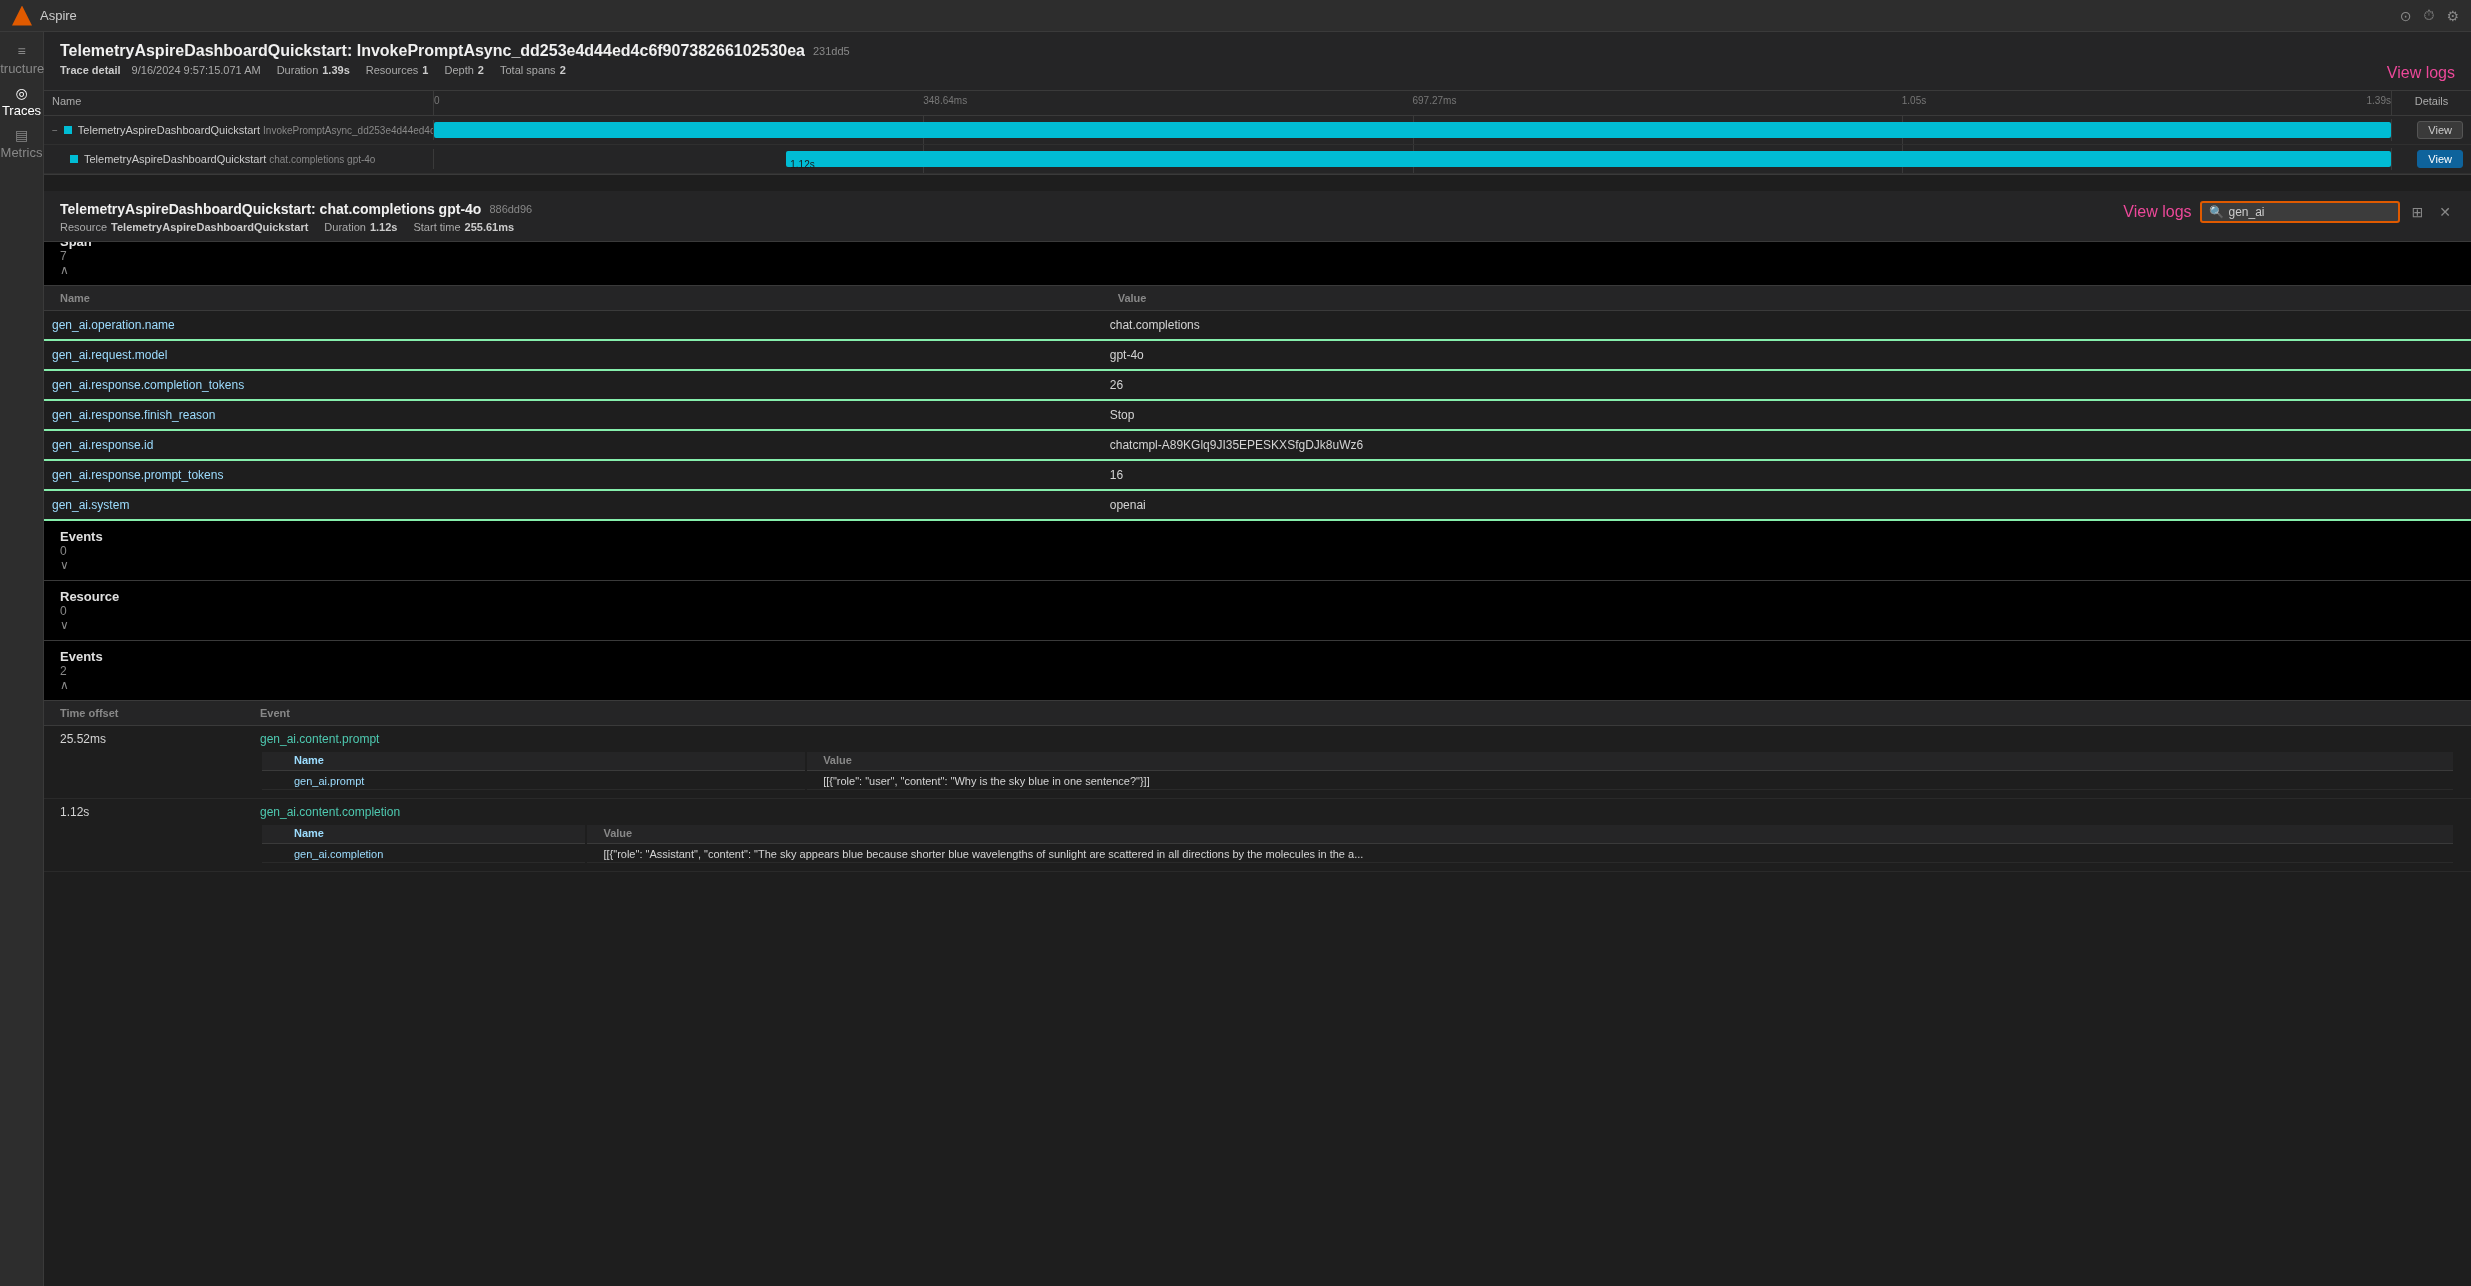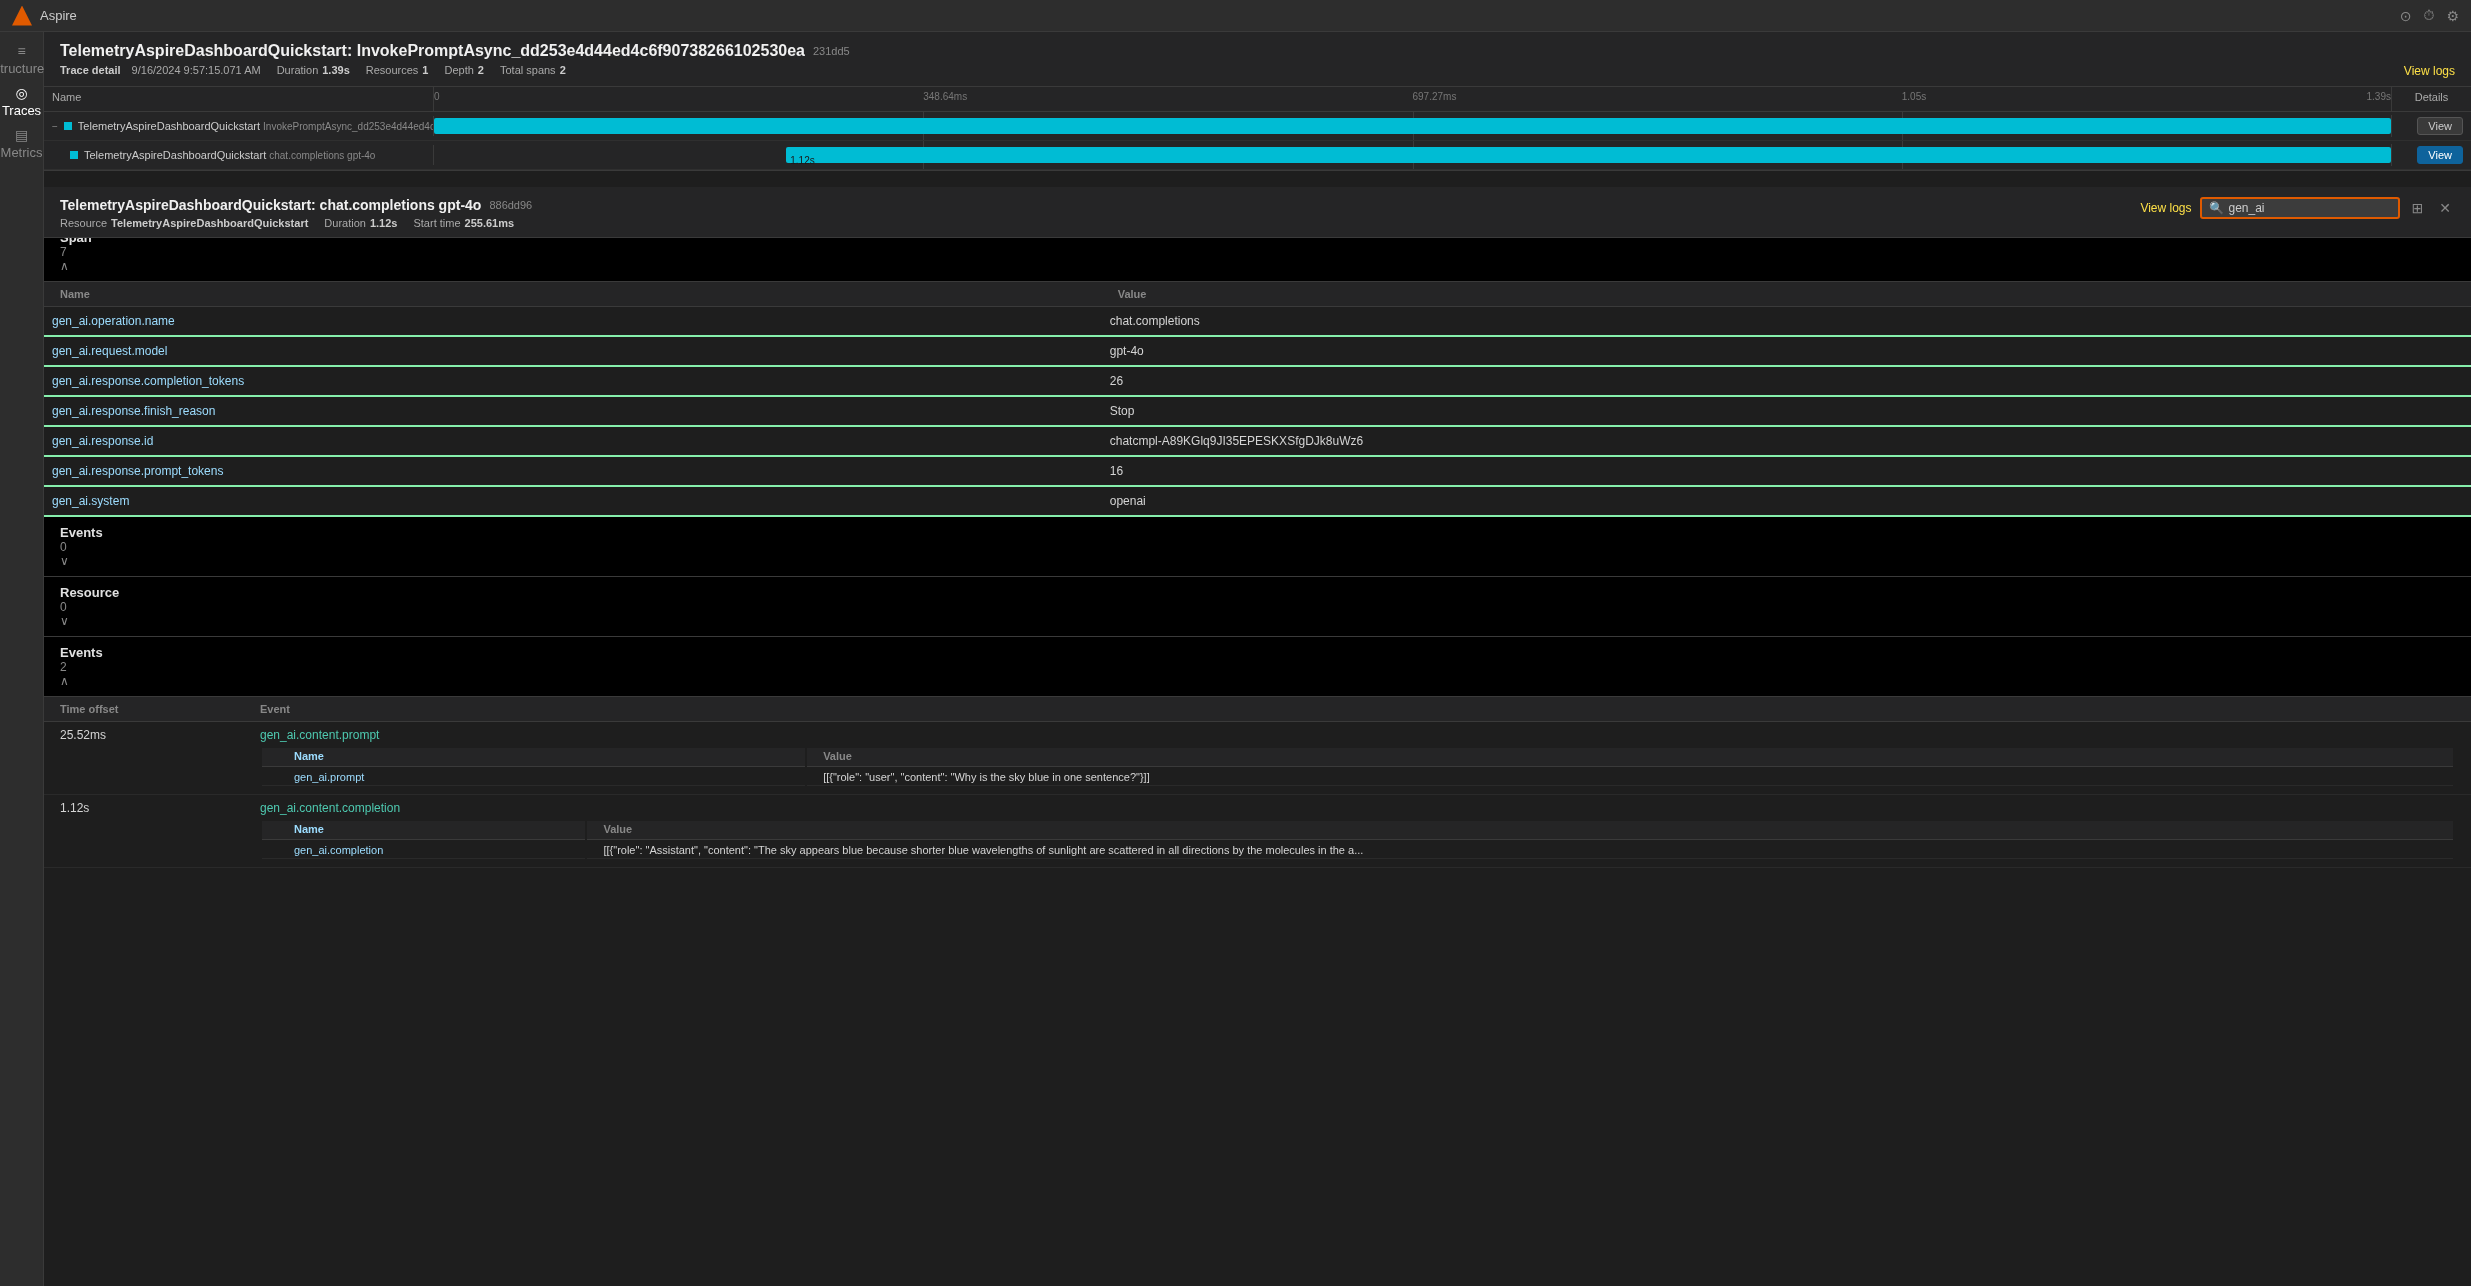--- a/index.html
+++ b/index.html
@@ -304,23 +304,23 @@
       color: #ccc;
       font-size: 12px;
       outline: none;
       flex: 1;
       min-width: 0;
     }
     .search-icon { color: #888; font-size: 12px; margin-right: 4px; }
 
     
     .view-logs-link {
-      color: #fde047;
+      color: #ec4899;
       cursor: pointer;
-      font-size: 12px;
+      font-size: 16px;
       text-decoration: none;
     }
 
     
     .section {
       margin: 0;
     }
     .section-header {
       display: flex;
       padding: 8px 16px;

